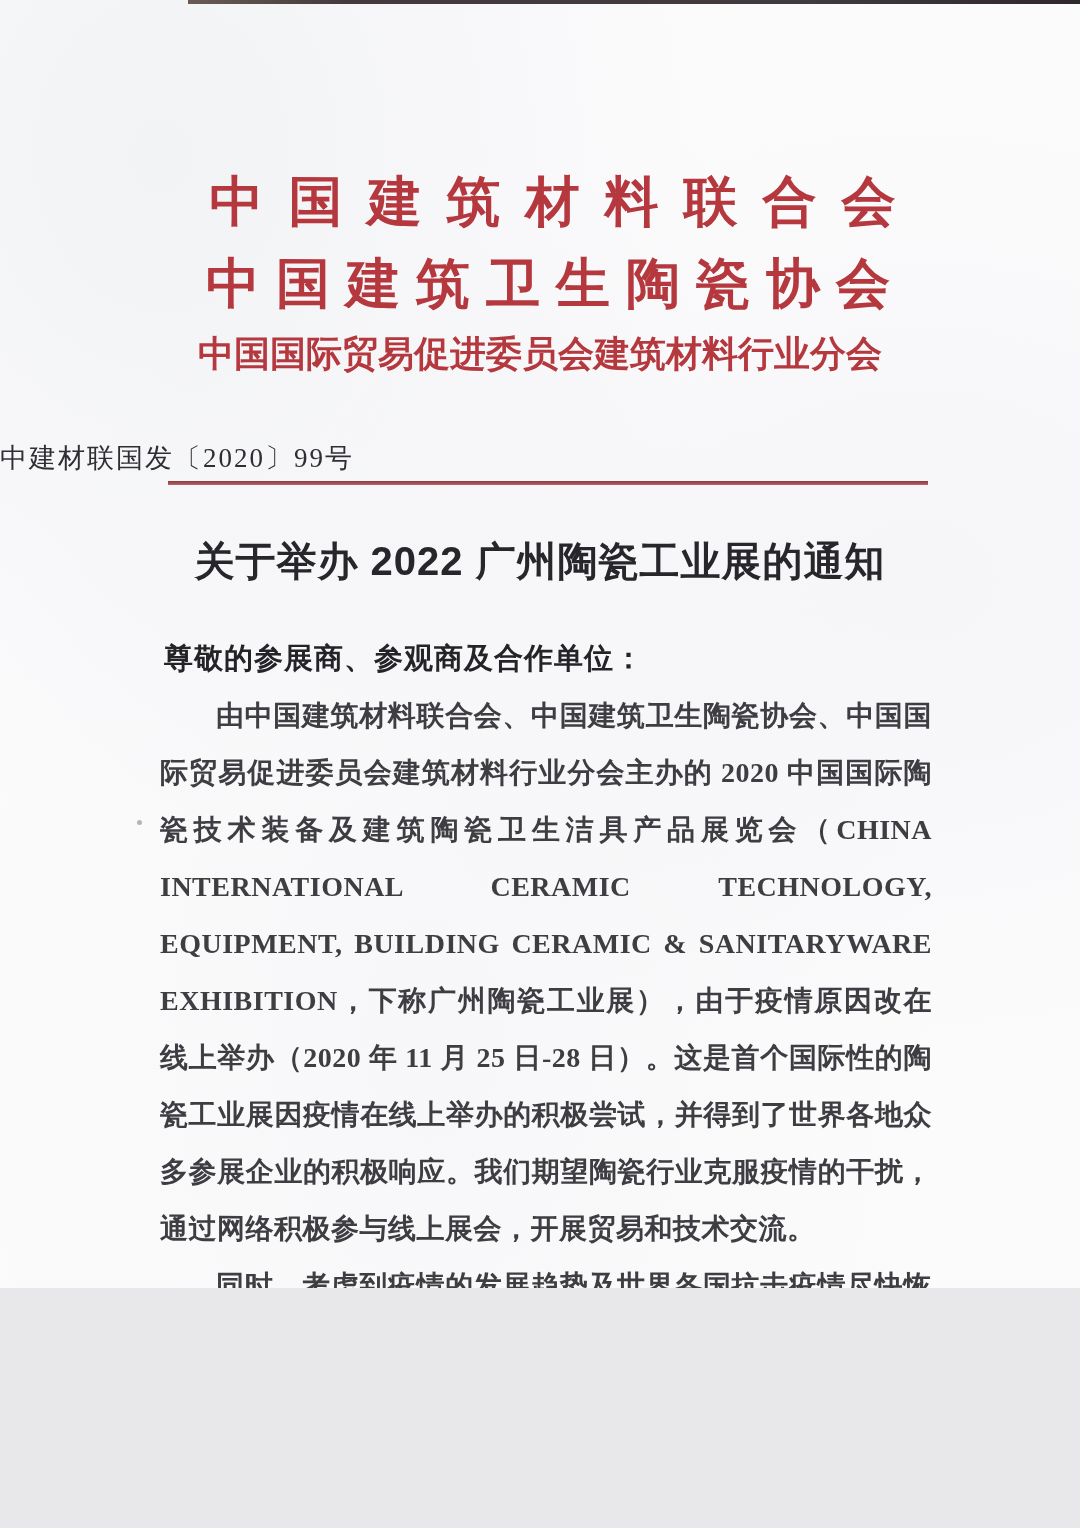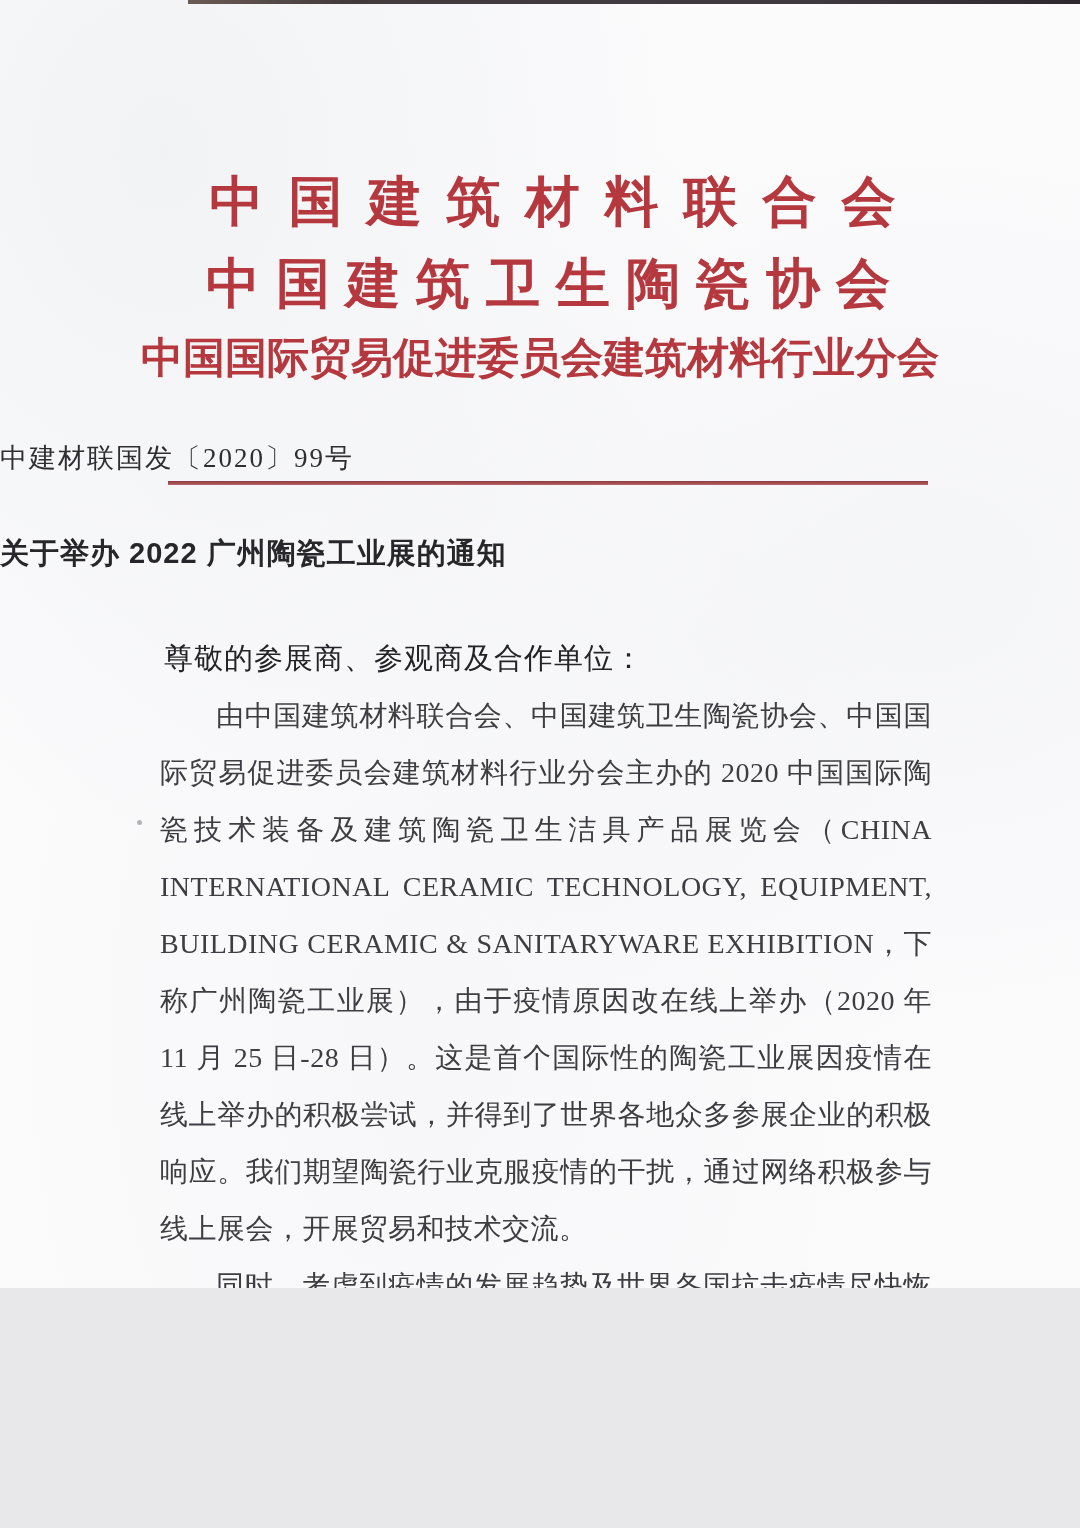--- a/index.html
+++ b/index.html
@@ -48,21 +48,21 @@
     width: 5px; height: 5px;
     border-radius: 50%;
     background: #9b9ba2;
     opacity: 0.75;
   }
 
   
   .org-header { position: absolute; left: 0; width: 100%; text-align: center; color: var(--header-red, #b5383e); font-weight: bold; white-space: nowrap; }
   .org-line-1 { top: 166px; font-size: 54px; letter-spacing: 25px; padding-left: 25px; }
   .org-line-2 { top: 248px; font-size: 54px; letter-spacing: 16px; padding-left: 16px; }
-  .org-line-3 { top: 330px; font-size: 42px; letter-spacing: 0; }
+  .org-line-3 { top: 330px; font-size: 36px; letter-spacing: 0; }
 
   .doc-number {
     position: absolute;
     top: 440px; left: 0; width: 100%;
     text-align: left;
     font-size: 27px;
     color: #2e2e33;
     letter-spacing: 2px;
   }
 
@@ -72,50 +72,51 @@
     width: 760px; height: 4px;
     border: none;
     margin: 0;
     background: linear-gradient(#8d3f44, var(--rule-red, #a34d52) 55%, #b9696e);
   }
 
   .notice-title {
     position: absolute;
     top: 534px; left: 0; width: 100%;
     margin: 0;
-    text-align: left;
+    text-align: center;
     font-family: "Liberation Sans", "DejaVu Sans", sans-serif;
-    font-size: 29px;
+    font-size: 40px;
     font-weight: 600;
     color: #27272b;
     letter-spacing: 1px;
   }
 
   .main-text {
     position: absolute;
     top: 630px; left: 160px;
     width: 772px;
   }
   .salutation {
     margin: 0 0 0 4px;
     font-family: "Liberation Sans", "DejaVu Sans", sans-serif;
     font-size: 29px;
-    font-weight: normal;
+    font-weight: bold;
     color: #242428;
     line-height: 57px;
     letter-spacing: 1px;
   }
   .body-para {
     margin: 0;
     font-size: 28px;
     line-height: 57px;
     text-align: justify;
     text-indent: 2em;
     color: var(--body-text, #3d3d42);
     letter-spacing: 0.5px;
+    font-weight: bold;
   }
 
   
   .watermark {
     position: absolute;
     top: 1453px; right: 20px;
     display: flex;
     align-items: center;
     gap: 4px;
     color: var(--watermark-gray, #c6c6c8);

